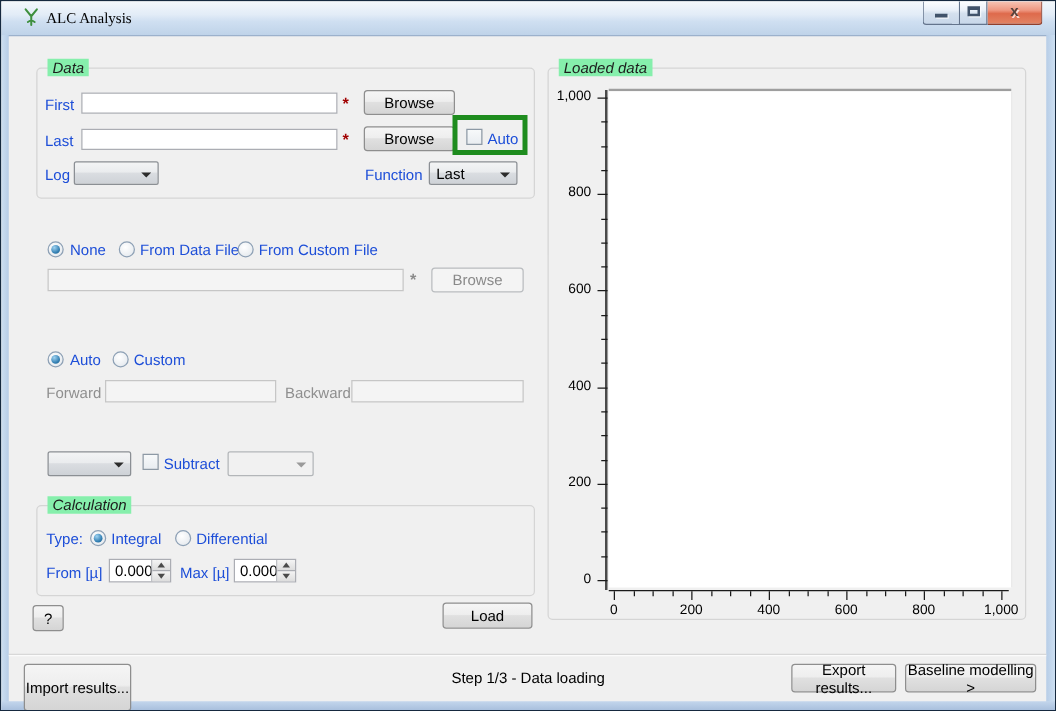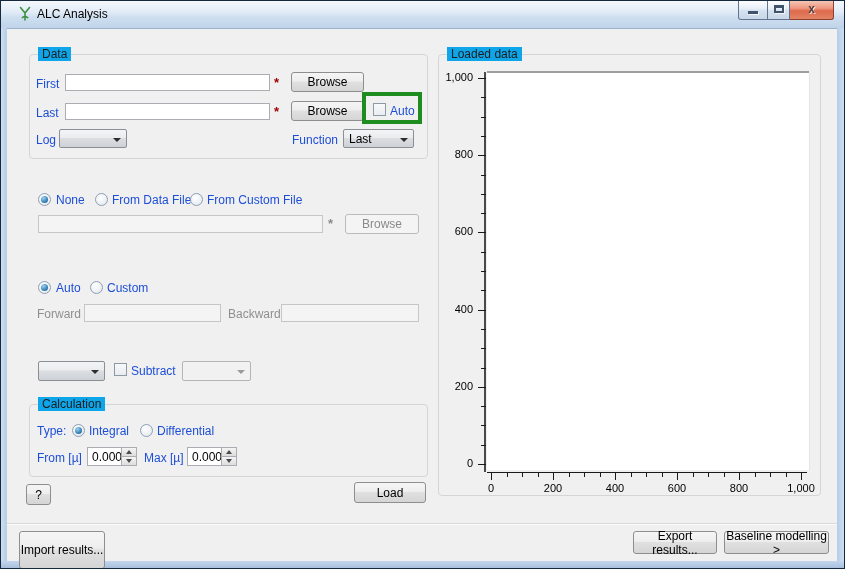--- a/index.html
+++ b/index.html
@@ -1,21 +1,21 @@
 <!DOCTYPE html>
 <html><head>
 <meta charset="utf-8">
 <style>
   html,body{margin:0;padding:0;background:#555;font-family:"Liberation Sans",sans-serif;}
   .window{position:relative;width:845px;height:569px;box-sizing:border-box;border:1px solid #16293f;
           background:#f0f0f0;overflow:hidden;}
   
   .titlebar{position:absolute;left:0;top:0;right:0;height:27px;
             background:linear-gradient(180deg,#f4f8fc,#e2ecf7 40%,#cfdff1 60%,#bfd3e9);
-            border-bottom:1px solid #9cb1cc;}
+            border-bottom:1px solid #9cb1cc;font-family:Liberation Serif, serif;}
   .title-text{position:absolute;left:36px;top:6px;font-size:12px;color:#000;white-space:nowrap;}
   .app-icon{position:absolute;left:16px;top:5px;width:16px;height:16px;}
   .edge-l{position:absolute;left:0;top:27px;bottom:0;width:6px;background:linear-gradient(90deg,#cddff1,#b7cde7);}
   .edge-r{position:absolute;right:0;top:27px;bottom:0;width:7px;background:linear-gradient(270deg,#cddff1,#b7cde7);}
   .edge-b{position:absolute;left:0;right:0;bottom:0;height:7px;background:linear-gradient(180deg,#c3d6ec,#a9c0dd);}
   
   .winbtns{position:absolute;left:737px;top:0;height:20px;display:flex;}
   .wbtn{position:relative;height:19px;box-sizing:border-box;border:1px solid #64748c;border-top:none;
         background:linear-gradient(180deg,#fdfeff,#e9f0f8 40%,#d4e0ee 55%,#c8d7e9);}
   .wbtn.min{width:30px;border-bottom-left-radius:3px;}
@@ -23,21 +23,21 @@
   .wbtn.close{width:44px;border-left:none;border-color:#903f2c;border-bottom-right-radius:3px;
         background:linear-gradient(180deg,#f6c5b5,#ee9780 40%,#de6a4c 55%,#e28464);}
   .glyph-min{position:absolute;left:50%;margin-left:-5px;bottom:5px;width:10px;height:3px;background:#41536a;
         box-shadow:1px 1px 0 rgba(255,255,255,.7);}
   .glyph-max{position:absolute;left:50%;margin-left:-5px;top:4px;width:10px;height:8px;box-sizing:border-box;
         border:2px solid #41536a;border-top-width:3px;box-shadow:1px 1px 0 rgba(255,255,255,.7);}
   .glyph-x{position:absolute;width:100%;text-align:center;top:1px;font-size:12px;font-weight:700;
         color:#55423c;text-shadow:1px 1px 0 rgba(255,255,255,.75);}
   
   .group{position:absolute;box-sizing:border-box;border:1px solid #d5d5d5;border-radius:4px;}
-  .gtitle{position:absolute;top:-8px;left:8px;background:#0ea5e9;padding:0 4px;font-size:12px;color:#1c1c1c;white-space:nowrap;}
+  .gtitle{position:absolute;top:-8px;left:8px;background:#86efac;padding:0 4px;font-size:12px;color:#1c1c1c;white-space:nowrap;font-style:italic;}
   .lbl{position:absolute;font-size:12px;color:#1d4ed8;white-space:nowrap;}
   .lbl.dis{color:#8f8f8f;}
   .tb{position:absolute;box-sizing:border-box;border:1px solid #abadb3;background:#fff;height:17px;
       font:12px "Liberation Sans",sans-serif;padding:0 3px;}
   .tb:disabled{background:#f4f4f4;border-color:#c6c6c6;}
   .pbtn{position:absolute;box-sizing:border-box;border:1px solid #8e8e8e;border-radius:3px;
       background:linear-gradient(180deg,#f5f5f5,#eeeeee 45%,#e0e0e0 50%,#d5d5d5);
       font-size:12px;color:#000;text-align:center;display:flex;align-items:center;justify-content:center;
       cursor:default;}
   .pbtn.dis{border-color:#b9bcbf;background:#f4f4f4;color:#8a8a8a;}
@@ -253,16 +253,17 @@
       <div class="ticklab x" style="left: 713px; top: 481px; width: 50px;">800</div>
       <div class="tick" style="left: 754px; top: 472px; width: 1px; height: 4px;"></div>
       <div class="tick" style="left: 769px; top: 472px; width: 1px; height: 4px;"></div>
       <div class="tick" style="left: 785px; top: 472px; width: 1px; height: 4px;"></div>
       <div class="tick" style="left: 800px; top: 472px; width: 1px; height: 7px;"></div>
       <div class="ticklab x" style="left: 775px; top: 481px; width: 50px;">1,000</div>
     </div>
 
   <div class="sep"></div>
   <div class="pbtn" style="left:18px;top:530px;width:86px;height:38px;">Import results...</div>
+  <div class="status">Step 1/3 - Data loading</div>
   <div class="pbtn" style="left:632px;top:530px;width:84px;height:23px;">Export results...</div>
   <div class="pbtn" style="left:723px;top:530px;width:105px;height:23px;">Baseline modelling &gt;</div>
 
 </div>
 
 </body></html>

